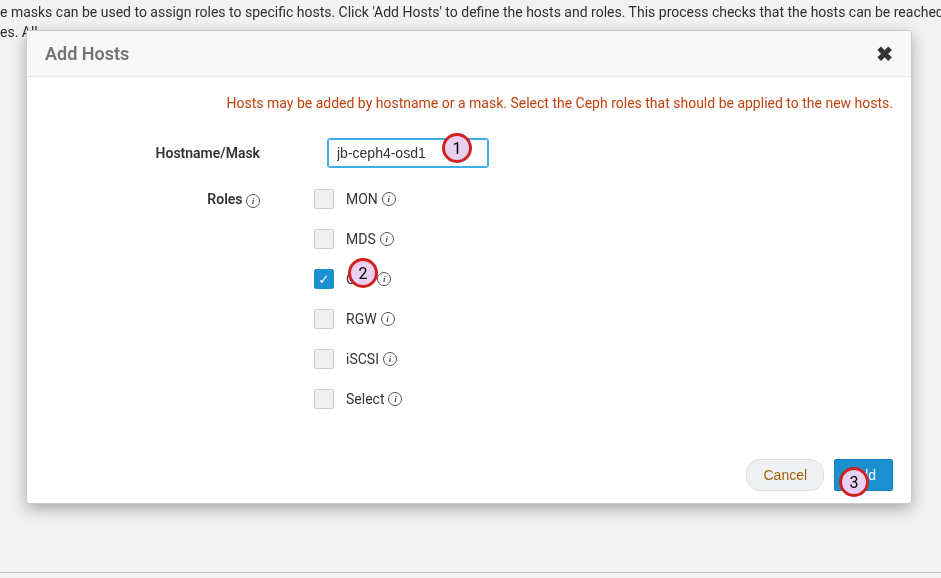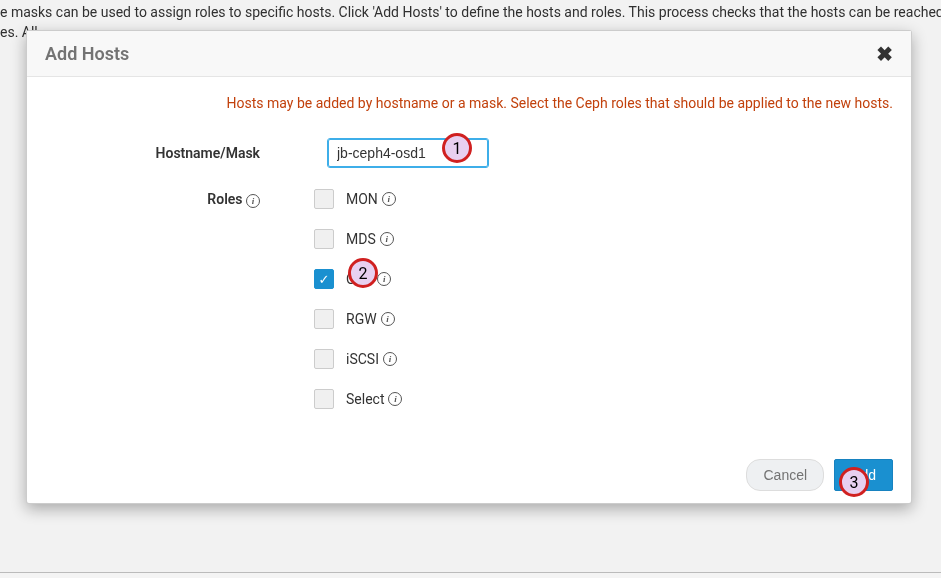--- a/index.html
+++ b/index.html
@@ -170,21 +170,21 @@
     .btn {
       padding: 7px 16px;
       border-radius: 2px;
       font-size: 14px;
       cursor: pointer;
       border: 1px solid transparent;
     }
     .btn-cancel {
       background: #eef0f2;
       border-color: #ddd;
-      color: #737373;
+      color: #a16207;
       border-radius: 14px;
     }
     .btn-add {
       background: #1a90d0;
       border-color: #1782c0;
       color: #fff;
     }
     .callout {
       position: absolute;
       width: 30px;

